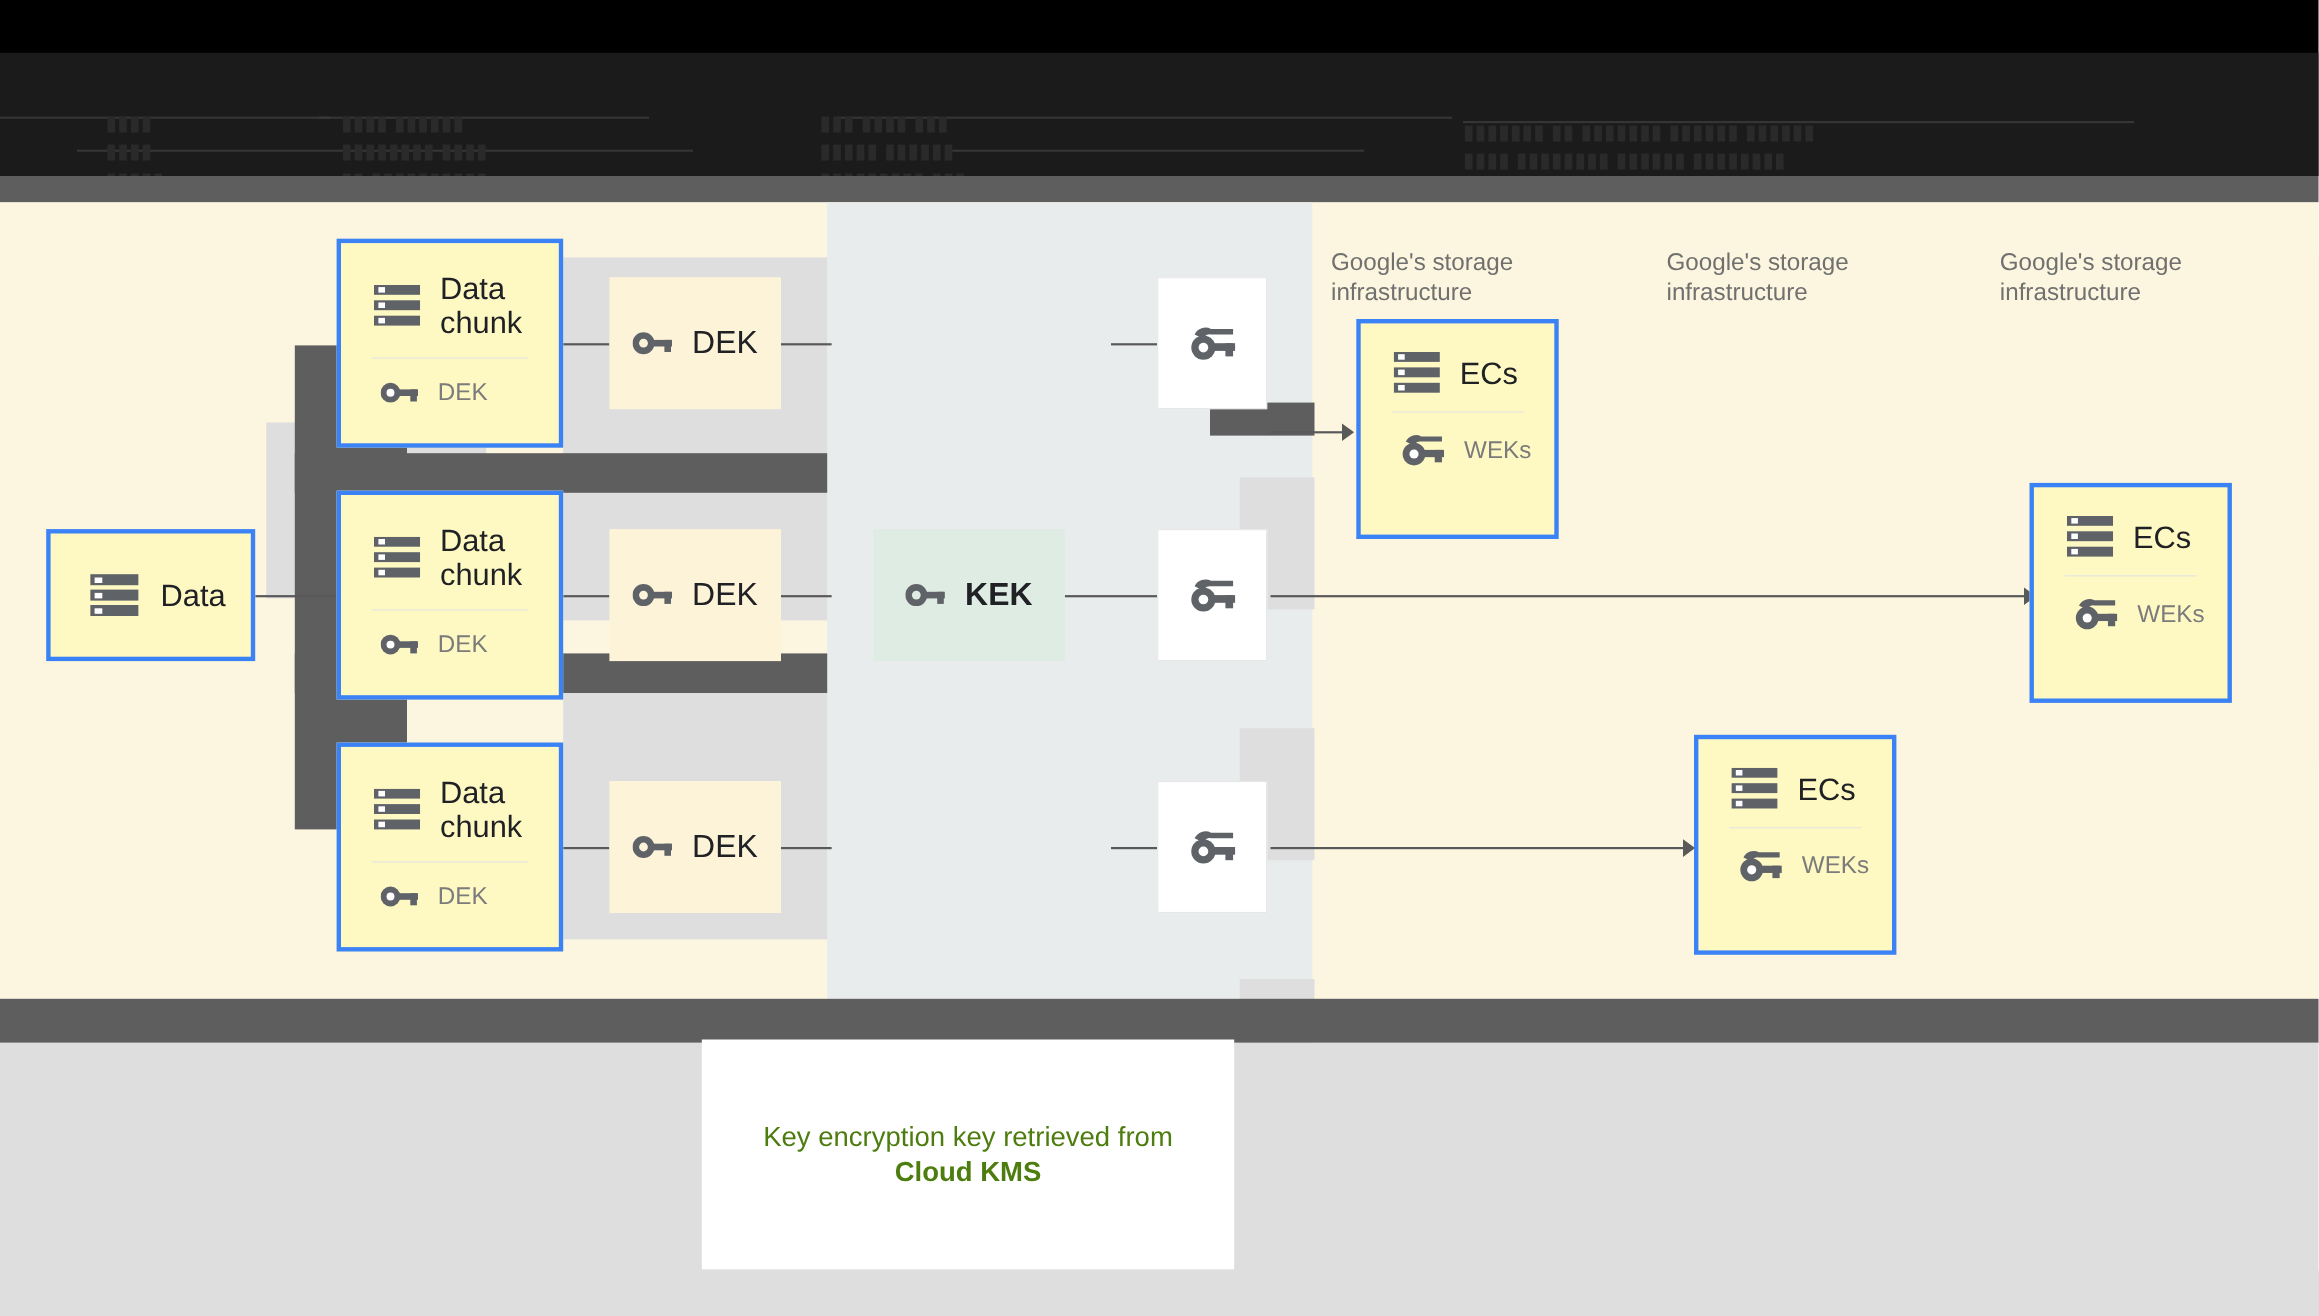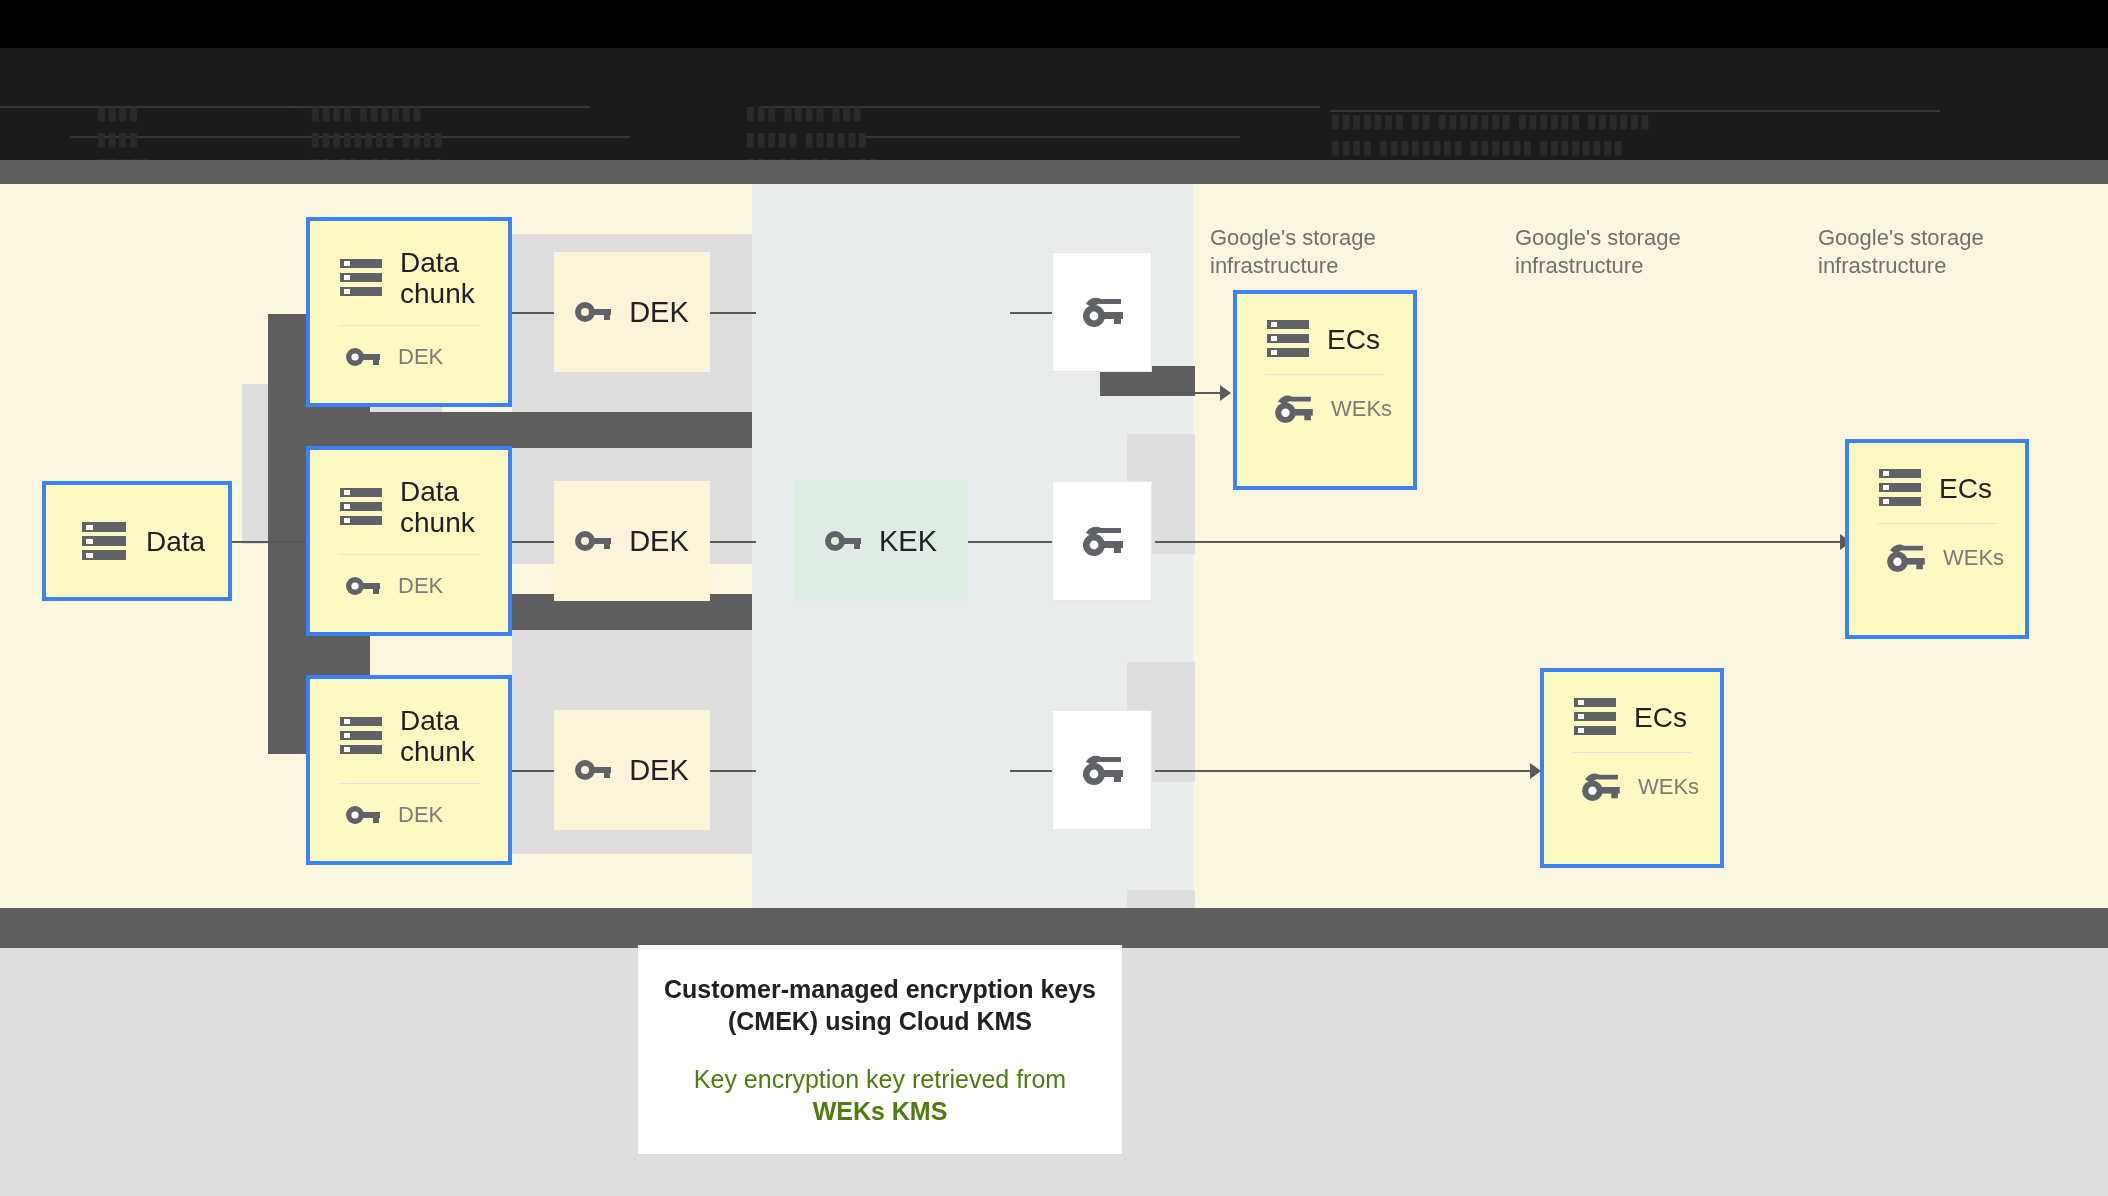--- a/index.html
+++ b/index.html
@@ -281,21 +281,21 @@
         <svg width="36" height="24" viewBox="0 0 36 24">
           <circle cx="10" cy="12" r="10" fill="#5f6368"></circle>
             <circle cx="10" cy="12" r="4" fill="#fdf3d8"></circle>
           <rect x="16" y="9" width="20" height="6" fill="#5f6368"></rect>
           <rect x="29" y="9" width="6" height="11" fill="#5f6368"></rect>
         </svg>
       </span>
       <span class="kb-label">DEK</span>
     </div>
 
-    <div class="keybox kb-kek" style="left:794px;top:297px;width:174px;height:120px;">
+    <div class="keybox kb-kek" style="left:794px;top:297px;width:174px;height:120px;font-weight:bold;">
       <span class="ico">
         <svg width="36" height="24" viewBox="0 0 36 24">
           <circle cx="10" cy="12" r="10" fill="#5f6368"></circle>
             <circle cx="10" cy="12" r="4" fill="#dfece4"></circle>
           <rect x="16" y="9" width="20" height="6" fill="#5f6368"></rect>
           <rect x="29" y="9" width="6" height="11" fill="#5f6368"></rect>
         </svg>
       </span>
       <span class="kb-label">KEK</span>
     </div>
@@ -422,21 +422,19 @@
         <span class="card-sub">WEKs</span>
       </div>
     </div>
 
   </div>
 
   <div class="footer-bar"></div>
   <div class="footer-area"></div>
 
   <div class="caption">
-    <div class="cap-strong">Customer-managed encryption keys
-(CMEK) using Cloud KMS</div>
     <div class="cap-normal">
       <span>Key encryption key retrieved from</span><br>
-      <b>WEKs KMS</b>
+      <b>Cloud KMS</b>
     </div>
   </div>
 
 </div>
 
 </body></html>

